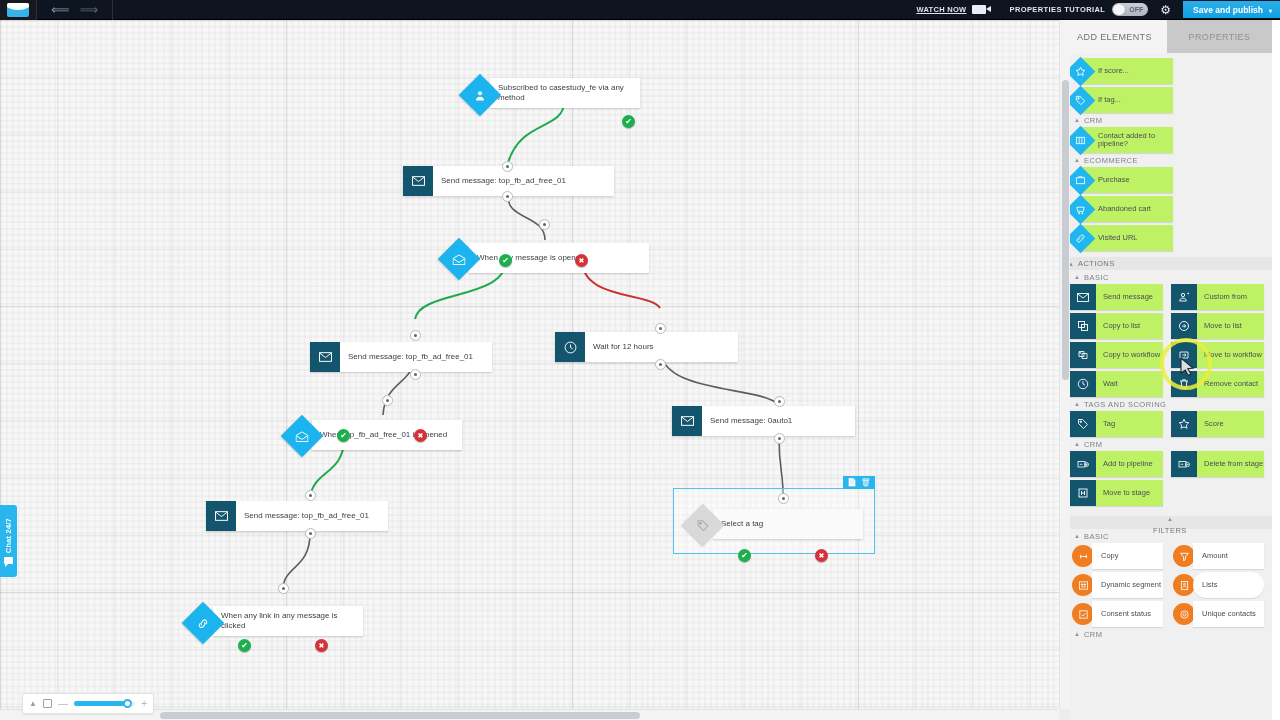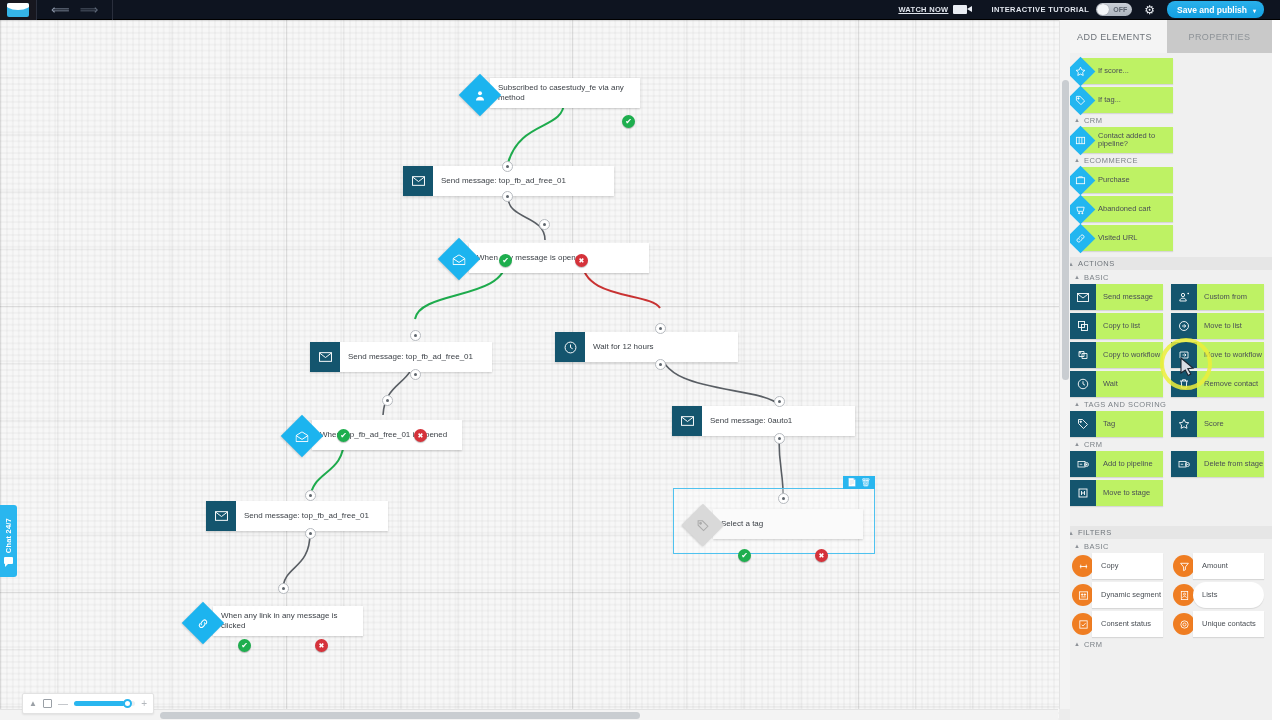--- a/index.html
+++ b/index.html
@@ -59,21 +59,21 @@
     width: 12px; height: 11px; border-radius: 50%; background: #f4f6f9;
     margin-left: 1px; box-shadow: 0 0 1px rgba(0,0,0,.4);
   }
   .toggle .off-lbl {
     position: absolute; right: 5px; font-size: 7px; color: #5c646f; font-weight: bold;
   }
   .gear { color: #e8ecf2; font-size: 12px; margin-right: 12px; line-height:1; }
   .publish-btn {
     background: linear-gradient(#2ab0ea,#12a0e2); color: #fff;
     font-size: 8.5px; font-weight: bold; padding: 4px 8px 3px 10px;
-    border-radius: 8px; margin-right: 16px; display: flex; align-items: center; gap: 6px;
+    border-radius: 0; margin-right: 0; display: flex; align-items: center; gap: 6px;
     white-space: nowrap;
   }
   .publish-btn .caret { font-size: 6px; }
 
   
   .canvas {
     position: absolute; left: 0; top: 20px; width: 1070px; height: 700px;
     background-color: #f7f7f7;
     background-image:
       linear-gradient(to right, rgba(0,0,0,.055) 1px, transparent 1px),
@@ -250,21 +250,21 @@
       </div>
     <div class="tb-sep"></div>
     <div class="nav-arrows">
       <span class="arr">⟸</span>
       <span class="arr fwd">⟹</span>
     </div>
     <div class="tb-sep"></div>
     <div class="tb-spacer"></div>
     <span class="watch-now">WATCH NOW</span>
     <span class="cam-icon"></span>
-    <span class="tut-label">INTERACTIVE TUTORIAL</span>
+    <span class="tut-label">PROPERTIES TUTORIAL</span>
     <div class="toggle">
       <div class="knob"></div>
       <span class="off-lbl">OFF</span>
     </div>
     <span class="gear">⚙</span>
     <div class="publish-btn">
       <span>Save and publish</span>
       <span class="caret">▾</span>
     </div>
   </div>
@@ -698,21 +698,21 @@
           <div class="el-sq">
             <svg width="12" height="12" viewBox="0 0 24 24" fill="none" stroke="#fff" stroke-width="1.8">
                 <rect x="4" y="4" width="16" height="16"></rect>
                 <path d="M9 8v8M15 8v8M9 12h6"></path>
               </svg>
           </div>
           <span class="nm">Move to stage</span>
         </div>
       </div>
 
-      <div class="grp-head" style="margin-top:20px;">
+      <div class="grp-head" style="margin-top:10px;flex-direction:column;">
         <span class="tri">▲</span>
         <span class="t">FILTERS</span>
       </div>
       <div class="sub-head">
         <span class="tri">▲</span>
         <span class="t">BASIC</span>
       </div>
       <div class="cards">
         <div class="el-card" style="background:transparent; box-shadow:none;">
           <div class="el-circ">

